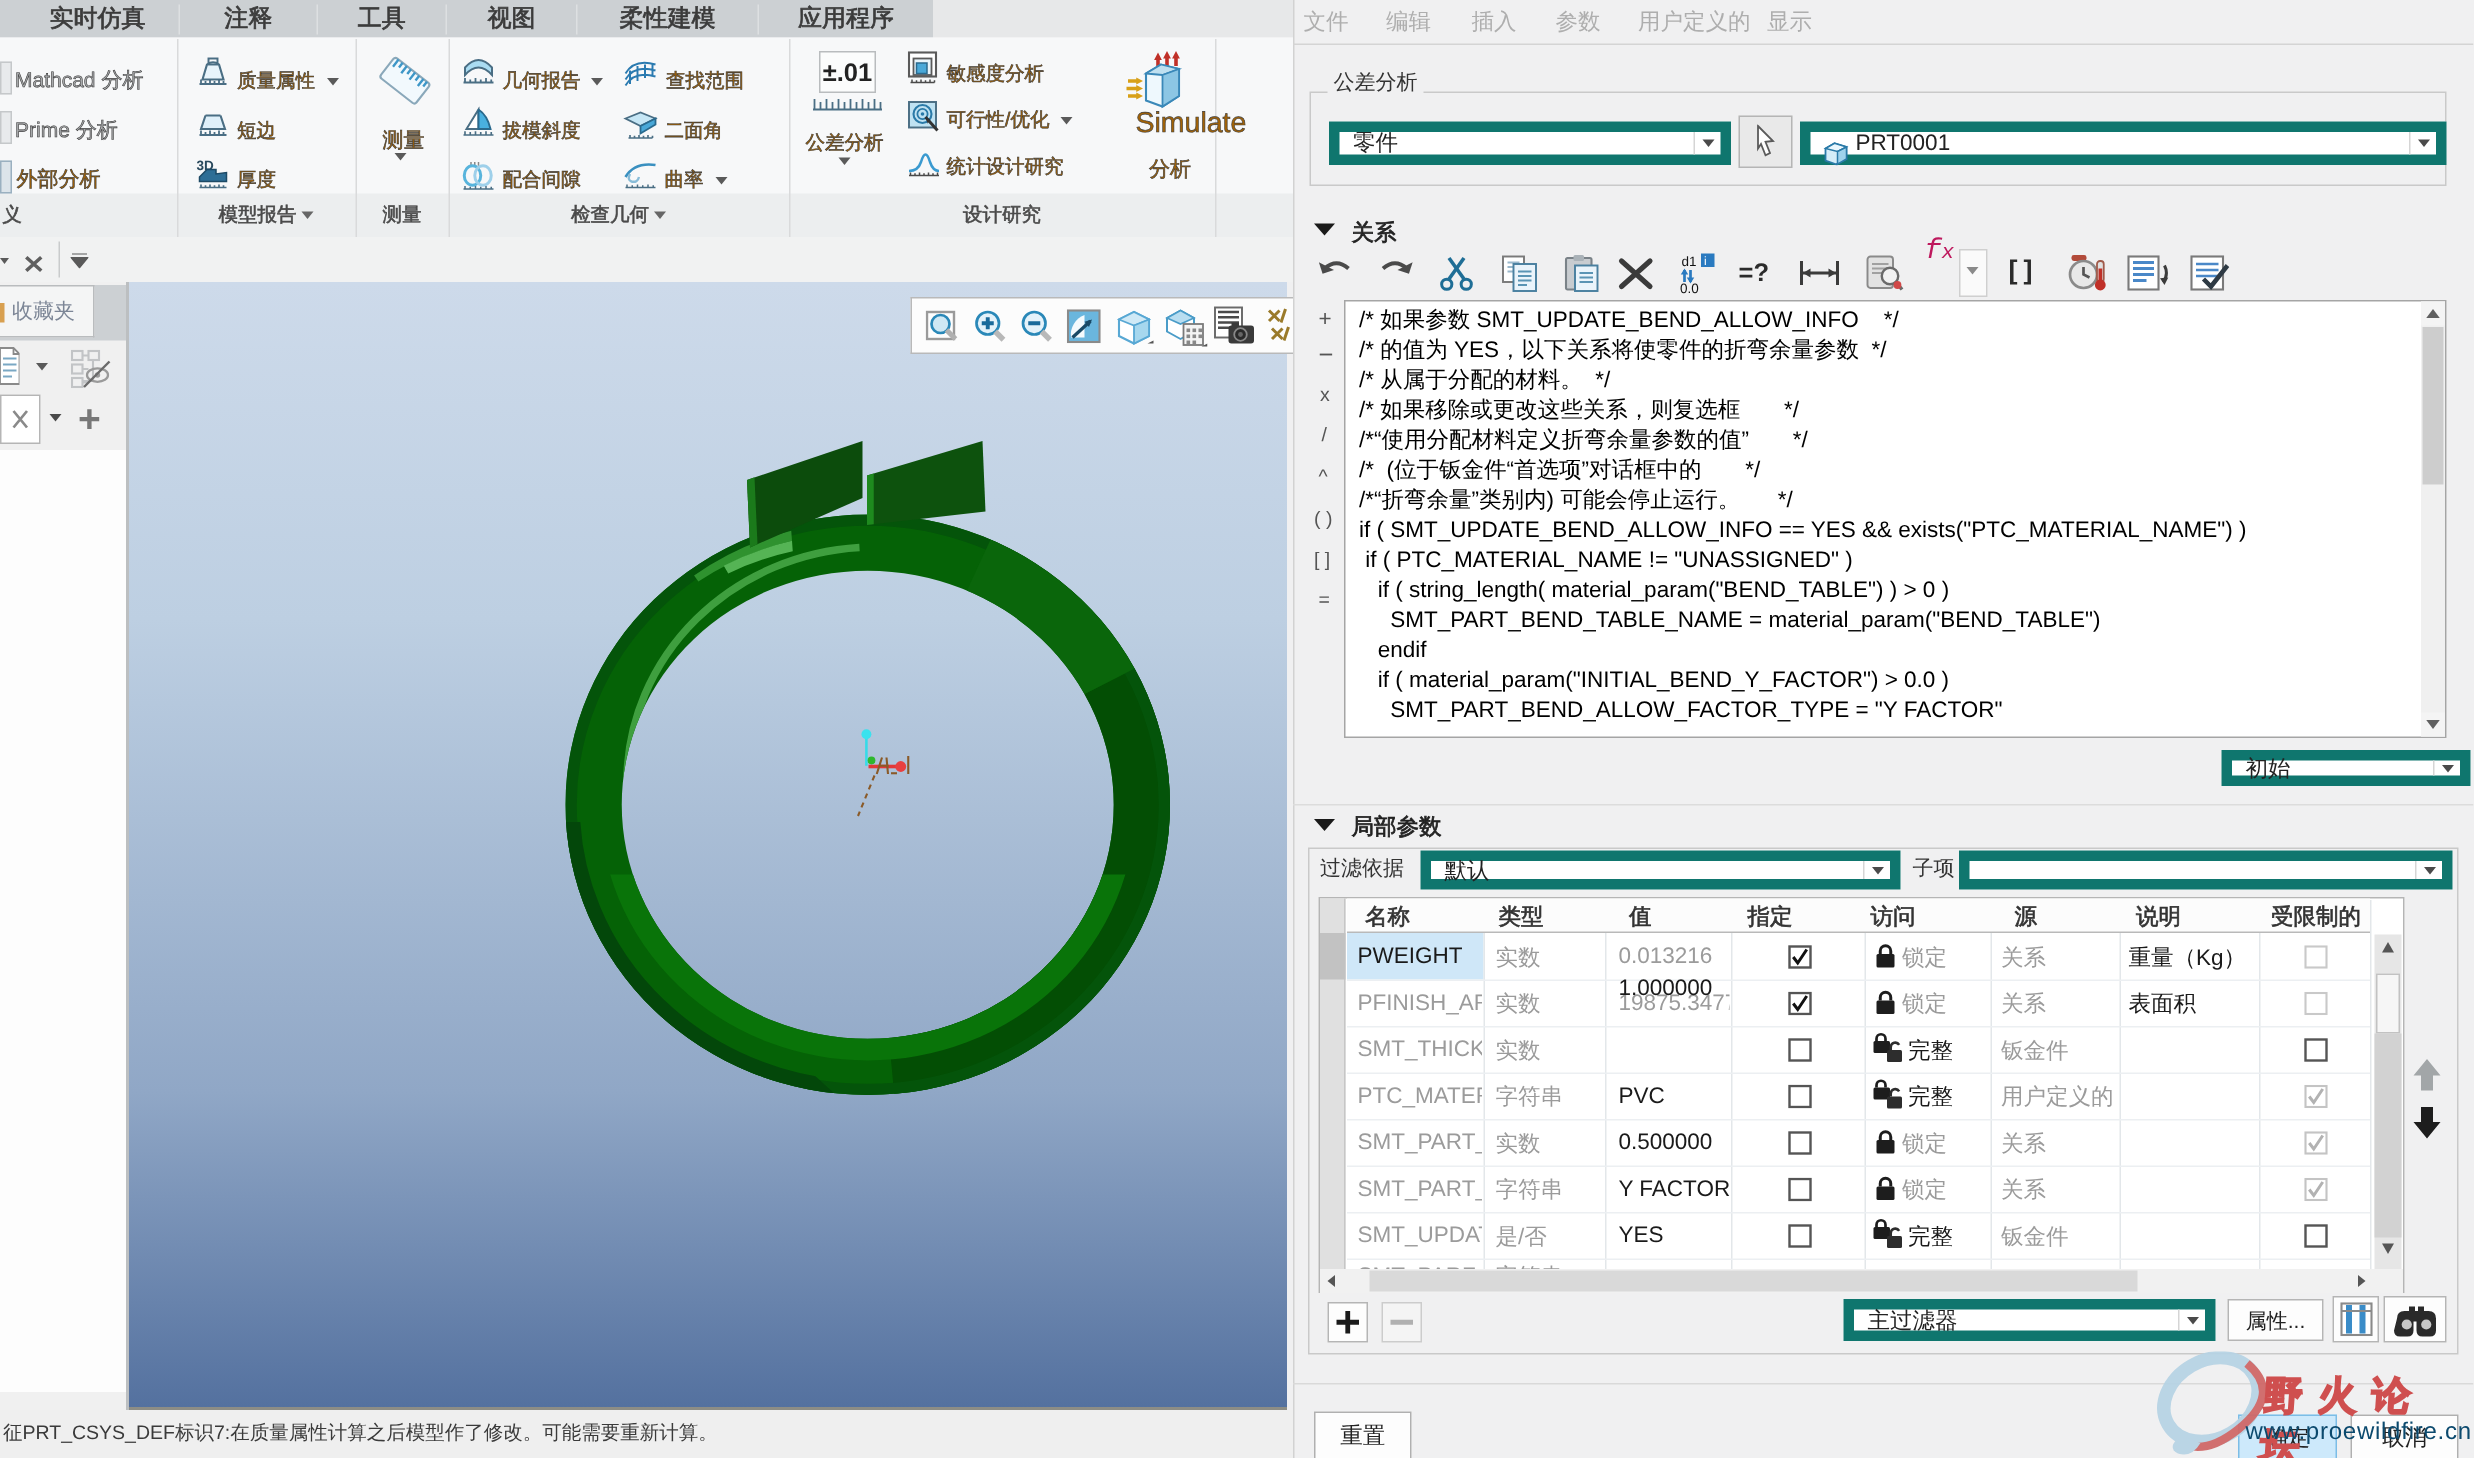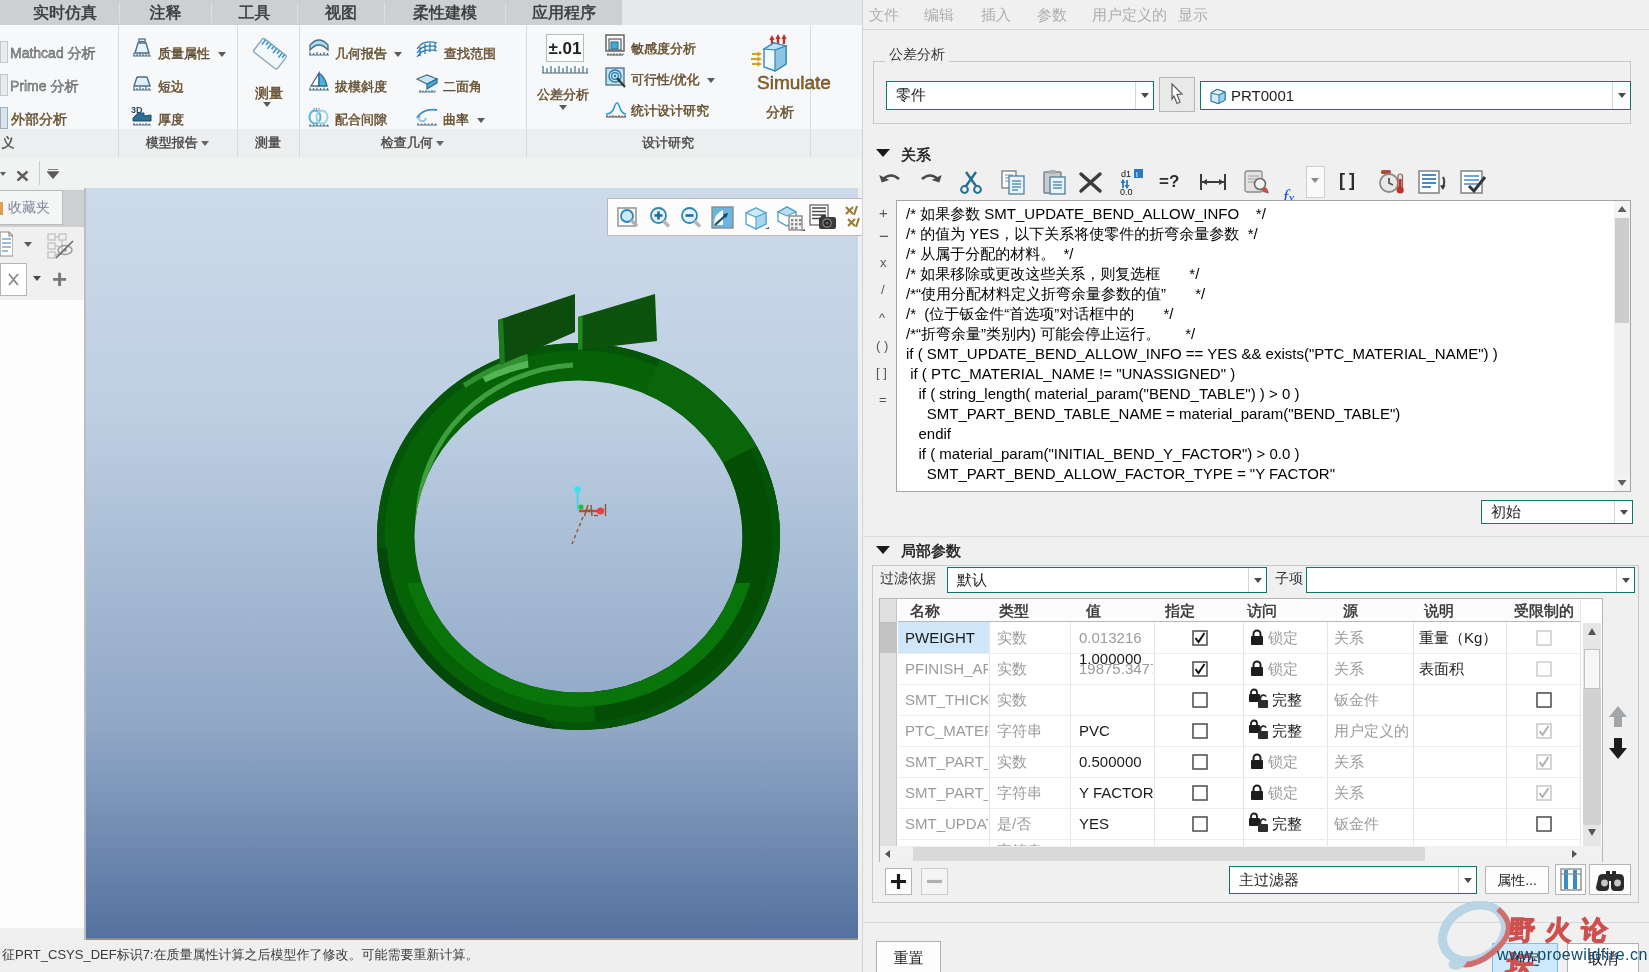--- a/index.html
+++ b/index.html
@@ -28,21 +28,21 @@
 #viewport{left:86px;top:188px;width:772px;height:750px;background:linear-gradient(#cddaea,#bdcfe2 30%,#90a7c6 72%,#54719f)}
 #vpline{left:86px;top:938px;width:772px;height:2px;background:#8d8d85}
 
 #statusbar{left:0;top:940px;width:862px;height:32px;background:#efefef;font-size:13px;color:#3a3a3a;line-height:30px;padding-left:2px}
 
 #dialog{left:862px;top:0;width:787px;height:972px;background:#f0f0f1;border-left:1px solid #d2d2d2}
 .menuitem{top:0;height:29px;line-height:30px;font-size:15px;color:#aeaeae}
 #menuline{left:862px;top:29px;width:787px;height:1px;background:#d4d4d4}
 .gbox{border:1px solid #c9c9c9}
 .glab{font-size:14px;color:#333;background:#f0f0f1;padding:0 4px}
-.combo{background:#fff;border:1px solid #0f766e}
+.combo{background:#fff;border:7px solid #0f766e}
 .combo .ctext{position:absolute;left:9px;top:0;bottom:0;font-size:15px;color:#222;display:flex;align-items:center;white-space:nowrap}
 .cbtn{position:absolute;right:0;top:0;bottom:0;width:18px;border-left:1px solid #d5d5d5;display:flex;align-items:center;justify-content:center}
 .cbtn:after{content:"";width:0;height:0;border-left:4px solid transparent;border-right:4px solid transparent;border-top:5px solid #4a4a4a}
 .sechdr{font-size:15px;color:#222;-webkit-text-stroke:0.5px #222}
 .tri{display:inline-block;width:0;height:0;border-left:7px solid transparent;border-right:7px solid transparent;border-top:8px solid #1a1a1a}
 .vgl{top:600px;width:1px;height:260px;background:#e3e7ea}
 .hgl{left:898px;width:682px;height:1px;background:#eceff2}
 .th{font-size:15px;color:#333;-webkit-text-stroke:0.45px #333}
 .tc{font-size:15px;color:#1a1a1a;white-space:nowrap}
 .g{color:#9b9b9b}
@@ -428,21 +428,21 @@
       <path d="M2 2 V18 M26 2 V18 M2 10 H26" stroke="#3b3b3b" stroke-width="2"></path>
       <path d="M3 10 l5 -3 v6 Z M25 10 l-5 -3 v6 Z" fill="#3b3b3b"></path>
     </svg>
   <svg class="abs" style="left:1243px;top:169px" width="27" height="27" viewBox="0 0 27 27">
       <rect x="2" y="2" width="17" height="21" rx="2" fill="#e2e2e2" stroke="#8a8a8a" stroke-width="1.3"></rect>
       <path d="M5 7 h11 M5 10 h11 M5 13 h11" stroke="#a0a0a0" stroke-width="1.2"></path>
       <circle cx="17" cy="15" r="5.5" fill="#f2f2f2" stroke="#6a6a6a" stroke-width="1.6"></circle>
       <path d="M21 19 L25 24" stroke="#6a6a6a" stroke-width="2.4"></path>
       <circle cx="22" cy="21" r="2.6" fill="#d04848"></circle>
     </svg>
-  <div class="abs" style="left:1283px;top:186px;font-size:19px;font-style:italic;color:#1d4ed8;font-family:Liberation Serif, serif">f<span style="font-size:14px">x</span></div>
+  <div class="abs" style="left:1283px;top:156px;font-size:19px;font-style:italic;color:#be185d;font-family:Liberation Mono, monospace">f<span style="font-size:14px">x</span></div>
   <div class="abs" style="left:1306px;top:166px;width:19px;height:32px;background:#fafafa;border:1px solid #cfcfcf"><svg width="16" height="28">
         <path d="M8 16 l-4 -5 h8 Z" fill="#8a8a8a"></path>
       </svg></div>
   <div class="abs" style="left:1339px;top:170px;font-size:18px;font-weight:bold;color:#2b2b2b;letter-spacing:4px">[]</div>
   <svg class="abs" style="left:1378px;top:169px" width="28" height="27" viewBox="0 0 28 27">
       <rect x="3" y="1" width="10" height="4" rx="1.6" fill="#b24a3a"></rect>
       <circle cx="11" cy="14" r="9" fill="#e8e8e8" stroke="#8a8a8a" stroke-width="1.8"></circle>
       <path d="M11 9 V14 L15 16" stroke="#555" stroke-width="1.8" fill="none"></path>
       <rect x="20" y="5" width="4.5" height="14" rx="2" fill="#e0e0e0" stroke="#a05a4a" stroke-width="1.2"></rect>
       <circle cx="22.2" cy="21" r="3.6" fill="#c03028"></circle>
@@ -490,21 +490,21 @@
 <div class="abs" style="left:1614px;top:201px;width:16px;height:290px;background:#f0f0f0">
   <div class="abs" style="left:0;top:0;width:16px;height:16px;background:#f4f4f4"><svg width="16" height="16">
         <path d="M8 5 l-4.5 6 h9 Z" fill="#606060"></path>
       </svg></div>
   <div class="abs" style="left:0;bottom:0;width:16px;height:16px;background:#f4f4f4"><svg width="16" height="16">
         <path d="M8 11 l-4.5 -6 h9 Z" fill="#606060"></path>
       </svg></div>
   <div class="abs" style="left:1px;top:17px;width:14px;height:105px;background:#cdcdcd"></div>
 </div>
 
-<div class="abs combo" style="left:1481px;top:500px;width:152px;height:24px">
+<div class="abs combo" style="left:1481px;top:500px;width:166px;height:24px">
     <span class="ctext">初始</span>
     <span class="cbtn"></span>
   </div>
 <div class="abs" style="left:862px;top:536px;width:787px;height:1px;background:#dcdcdc"></div>
 
 <div class="abs tri" style="left:876px;top:546px"></div>
 <div class="abs sechdr" style="left:901px;top:542px">局部参数</div>
 <div class="abs gbox" style="left:872px;top:565px;width:767px;height:338px"></div>
 <div class="abs" style="left:880px;top:570px;font-size:14px;color:#333">过滤依据</div>
 <div class="abs combo" style="left:947px;top:567px;width:320px;height:26px">

